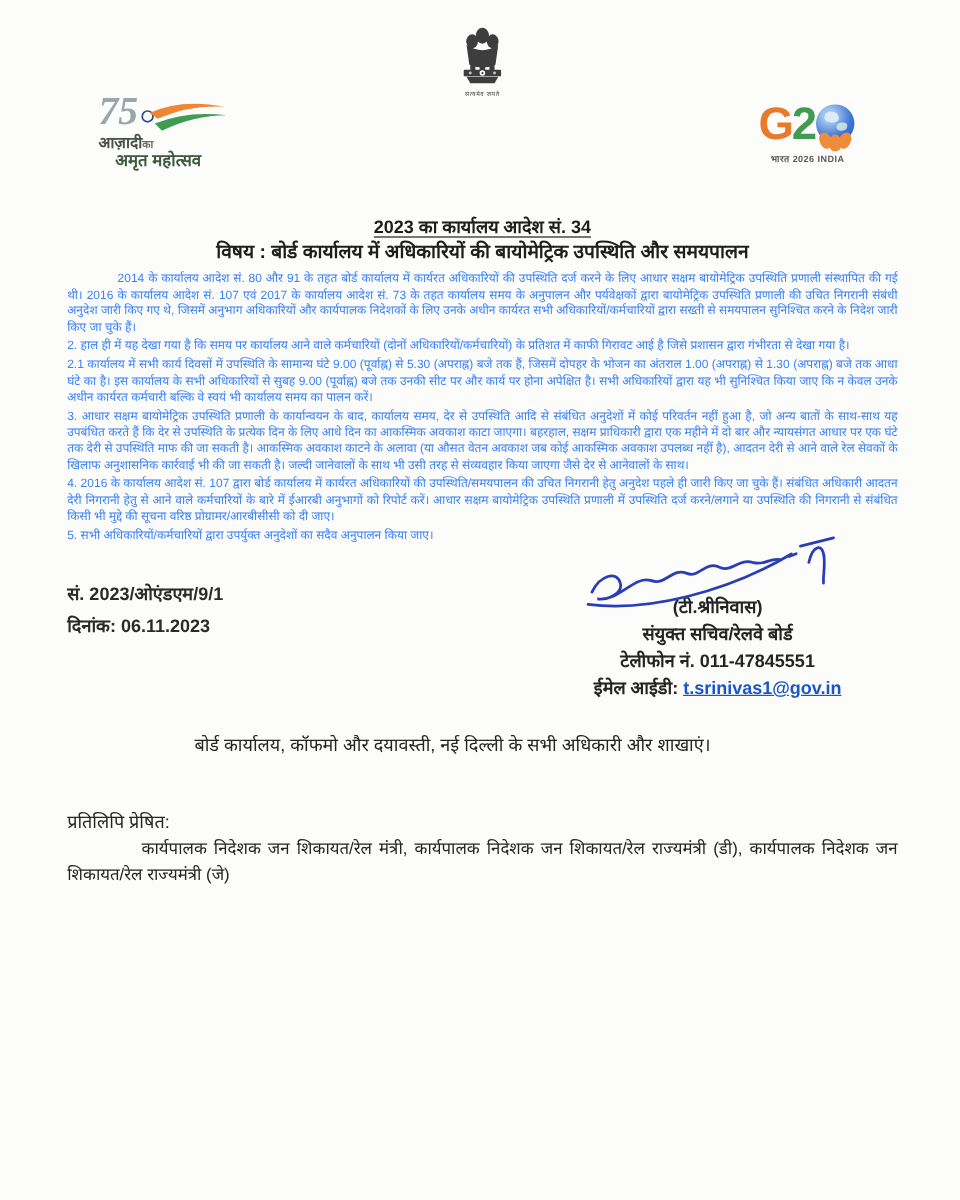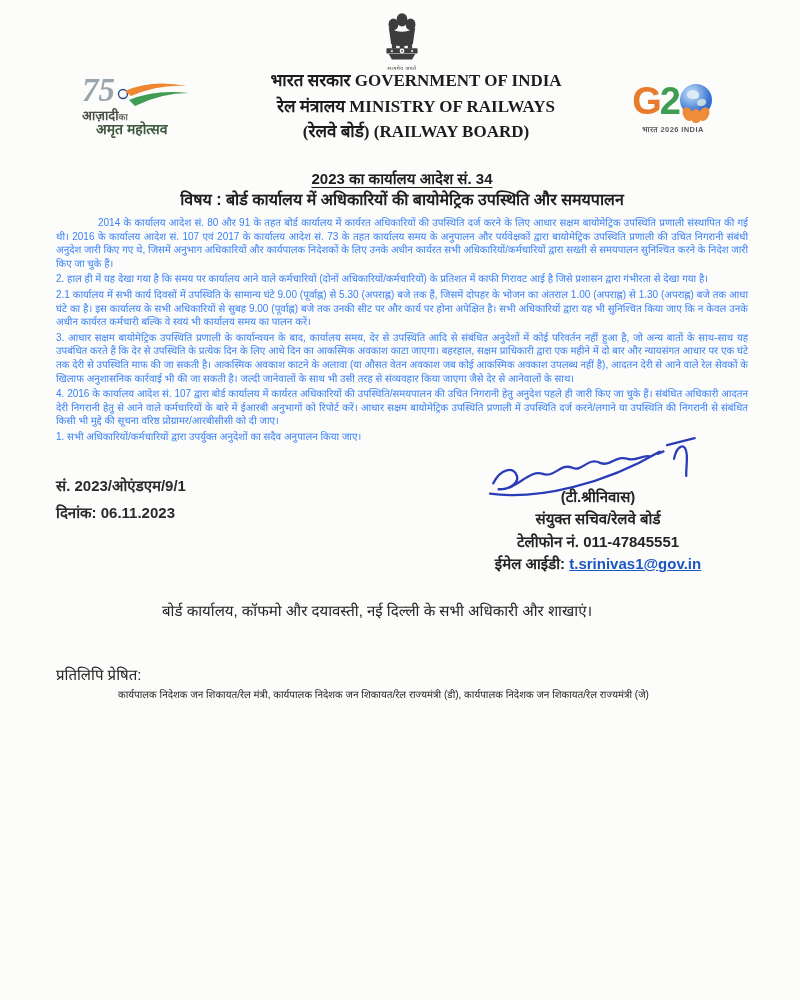--- a/index.html
+++ b/index.html
@@ -2,21 +2,21 @@
 <html><head>
 <meta charset="utf-8">
 <style>
   html,body{margin:0;padding:0;background:#e8e8e8;}
   .page{
     width:800px;height:1000px;margin:0 auto;background:#fcfcfb;
     position:relative;overflow:hidden;color:#232323;
     font-family:"Liberation Sans","DejaVu Sans",sans-serif;
     box-shadow:0 0 6px rgba(0,0,0,.25);
   }
-  .doc{padding:10px 52px 0 56px;}
+  .doc{padding:20px 52px 0 56px;}
 
   
   .header{position:relative;height:146px;}
   .emblem{position:absolute;left:50%;top:2px;transform:translateX(-50%);text-align:center;}
   .emblem svg{width:62px;height:56px;display:block;margin:0 auto;}
   .emblem-motto{font-size:5px;color:#3a3a3a;letter-spacing:.5px;margin-top:-3px;}
   .header-row{position:absolute;top:58px;left:0;right:0;display:flex;justify-content:space-between;align-items:center;}
   .center-text{
     text-align:center;font-family:"Liberation Serif","DejaVu Serif",serif;
     font-weight:bold;font-size:17px;line-height:1.5;color:#1c1c1c;flex:1;
@@ -61,21 +61,21 @@
   .ref-sign-row{display:flex;justify-content:space-between;margin-top:10px;}
   .ref-block{font-weight:bold;font-size:15px;line-height:1.85;color:#2b2b2b;padding-top:18px;}
   .sign-block{width:300px;text-align:center;margin-top:-26px;}
   .signature-svg{display:block;margin:0 auto -8px auto;transform:rotate(-4deg);}
   .sign-line{font-size:15px;line-height:1.5;color:#242424;font-weight:bold;}
   .email-line{font-size:15px;line-height:1.5;color:#242424;font-weight:bold;text-align:center;}
   .email-link{color:#1a56c4;text-decoration:underline;cursor:pointer;}
 
   .distribution{margin-top:24px;padding-left:106px;font-size:15px;color:#242424;}
   .copy-label{margin-top:44px;font-size:15px;color:#242424;}
-  .copy-text{font-size:10px;text-align:justify;text-indent:62px;line-height:1.5;margin-top:3px;color:#242424;}
+  .copy-text{font-size:14px;text-align:justify;text-indent:62px;line-height:1.5;margin-top:3px;color:#242424;}
 </style>
 </head>
 <body>
 
 <div class="page">
   <div class="doc">
 
     <div class="header">
 
       <div class="emblem">
@@ -109,25 +109,20 @@
               <path d="M8 12 Q34 0 70 7 Q42 5 14 17 Z" fill="#ef8632"></path>
               <path d="M12 21 Q38 10 72 14 Q44 14 18 27 Z" fill="#3f9c52"></path>
             </svg>
           </div>
           <div class="azadi-l1">
             <span>आज़ादी</span><span class="ka">का</span>
           </div>
           <div class="azadi-l2">अमृत महोत्सव</div>
         </div>
 
-        <div class="center-text">
-          <div>भारत सरकार GOVERNMENT OF INDIA</div>
-          <div>रेल मंत्रालय MINISTRY OF RAILWAYS</div>
-          <div>(रेलवे बोर्ड) (RAILWAY BOARD)</div>
-        </div>
 
         <div class="g20">
           <div class="g20-row">
             <span class="g20-g">G</span>
             <span class="g20-2">2</span>
             <span class="g20-globe">
               <span class="orb"></span>
                 <span class="land"></span>
                 <span class="land2"></span>
               <span class="petal p1"></span>
@@ -142,21 +137,21 @@
 
     <div class="order-title">2023 का कार्यालय आदेश सं. 34</div>
     <div class="subject">विषय :  बोर्ड कार्यालय में अधिकारियों की बायोमेट्रिक उपस्थिति और समयपालन</div>
 
     <div class="body-text">
       <p class="p-first">2014 के कार्यालय आदेश सं. 80 और 91 के तहत बोर्ड कार्यालय में कार्यरत अधिकारियों की उपस्थिति दर्ज करने के लिए आधार सक्षम बायोमेट्रिक उपस्थिति प्रणाली संस्थापित की गई थी। 2016 के कार्यालय आदेश  सं. 107 एवं 2017 के कार्यालय आदेश सं. 73 के तहत कार्यालय समय के अनुपालन और पर्यवेक्षकों द्वारा बायोमेट्रिक उपस्थिति प्रणाली की उचित निगरानी संबंधी अनुदेश जारी किए गए थे, जिसमें अनुभाग अधिकारियों और कार्यपालक निदेशकों के लिए उनके अधीन कार्यरत सभी अधिकारियों/कर्मचारियों द्वारा सख्ती से समयपालन सुनिश्चित करने के निदेश जारी किए जा चुके हैं।</p>
       <p>2.  हाल ही में यह देखा गया है कि समय पर कार्यालय आने वाले कर्मचारियों (दोनों अधिकारियों/कर्मचारियों) के प्रतिशत में काफी गिरावट आई है जिसे प्रशासन द्वारा गंभीरता से देखा गया है।</p>
       <p>2.1 कार्यालय में सभी कार्य दिवसों में उपस्थिति के सामान्य घंटे 9.00 (पूर्वाह्न) से 5.30 (अपराह्न) बजे तक हैं, जिसमें दोपहर के भोजन का अंतराल 1.00 (अपराह्न) से 1.30 (अपराह्न) बजे तक आधा घंटे का है। इस कार्यालय के सभी अधिकारियों से सुबह 9.00 (पूर्वाह्न) बजे तक उनकी सीट पर और कार्य पर होना अपेक्षित है।  सभी अधिकारियों द्वारा यह भी सुनिश्चित किया जाए कि न केवल उनके अधीन कार्यरत कर्मचारी बल्कि वे स्वयं भी कार्यालय समय का पालन करें।</p>
       <p>3.  आधार सक्षम बायोमेट्रिक उपस्थिति प्रणाली के कार्यान्वयन के बाद, कार्यालय समय, देर से उपस्थिति आदि से संबंधित अनुदेशों में कोई परिवर्तन नहीं हुआ है, जो अन्य बातों के साथ-साथ यह उपबंधित करते हैं कि देर से उपस्थिति के प्रत्येक दिन के लिए आधे दिन का आकस्मिक अवकाश काटा जाएगा। बहरहाल, सक्षम प्राधिकारी द्वारा एक महीने में दो बार और न्यायसंगत आधार पर एक घंटे तक देरी से उपस्थिति माफ की जा सकती है। आकस्मिक अवकाश काटने के अलावा (या औसत वेतन अवकाश जब कोई आकस्मिक अवकाश उपलब्ध नहीं है), आदतन देरी से आने वाले रेल सेवकों के खिलाफ अनुशासनिक कार्रवाई भी की जा सकती है।  जल्दी जानेवालों के साथ भी उसी तरह से संव्यवहार किया जाएगा जैसे देर से आनेवालों के साथ।</p>
       <p>4.  2016 के कार्यालय आदेश सं. 107 द्वारा बोर्ड कार्यालय में कार्यरत अधिकारियों की उपस्थिति/समयपालन की उचित निगरानी हेतु अनुदेश पहले ही जारी किए जा चुके हैं।  संबंधित अधिकारी आदतन देरी निगरानी हेतु से आने वाले कर्मचारियों के बारे में ईआरबी अनुभागों को रिपोर्ट करें। आधार सक्षम बायोमेट्रिक उपस्थिति प्रणाली  में उपस्थिति दर्ज करने/लगाने या उपस्थिति की निगरानी से संबंधित किसी भी मुद्दे की सूचना वरिष्ठ प्रोग्रामर/आरबीसीसी को दी जाए।</p>
-      <p>1. सभी अधिकारियों/कर्मचारियों द्वारा उपर्युक्त अनुदेशों का सदैव अनुपालन किया जाए।</p>
+      <p>5. सभी अधिकारियों/कर्मचारियों द्वारा उपर्युक्त अनुदेशों का सदैव अनुपालन किया जाए।</p>
     </div>
 
     <div class="ref-sign-row">
       <div class="ref-block">
         <div>सं. 2023/ओएंडएम/9/1</div>
         <div>दिनांक: 06.11.2023</div>
       </div>
 
       <div class="sign-block">
         <svg class="signature-svg" width="232" height="66" viewBox="0 0 232 66">

